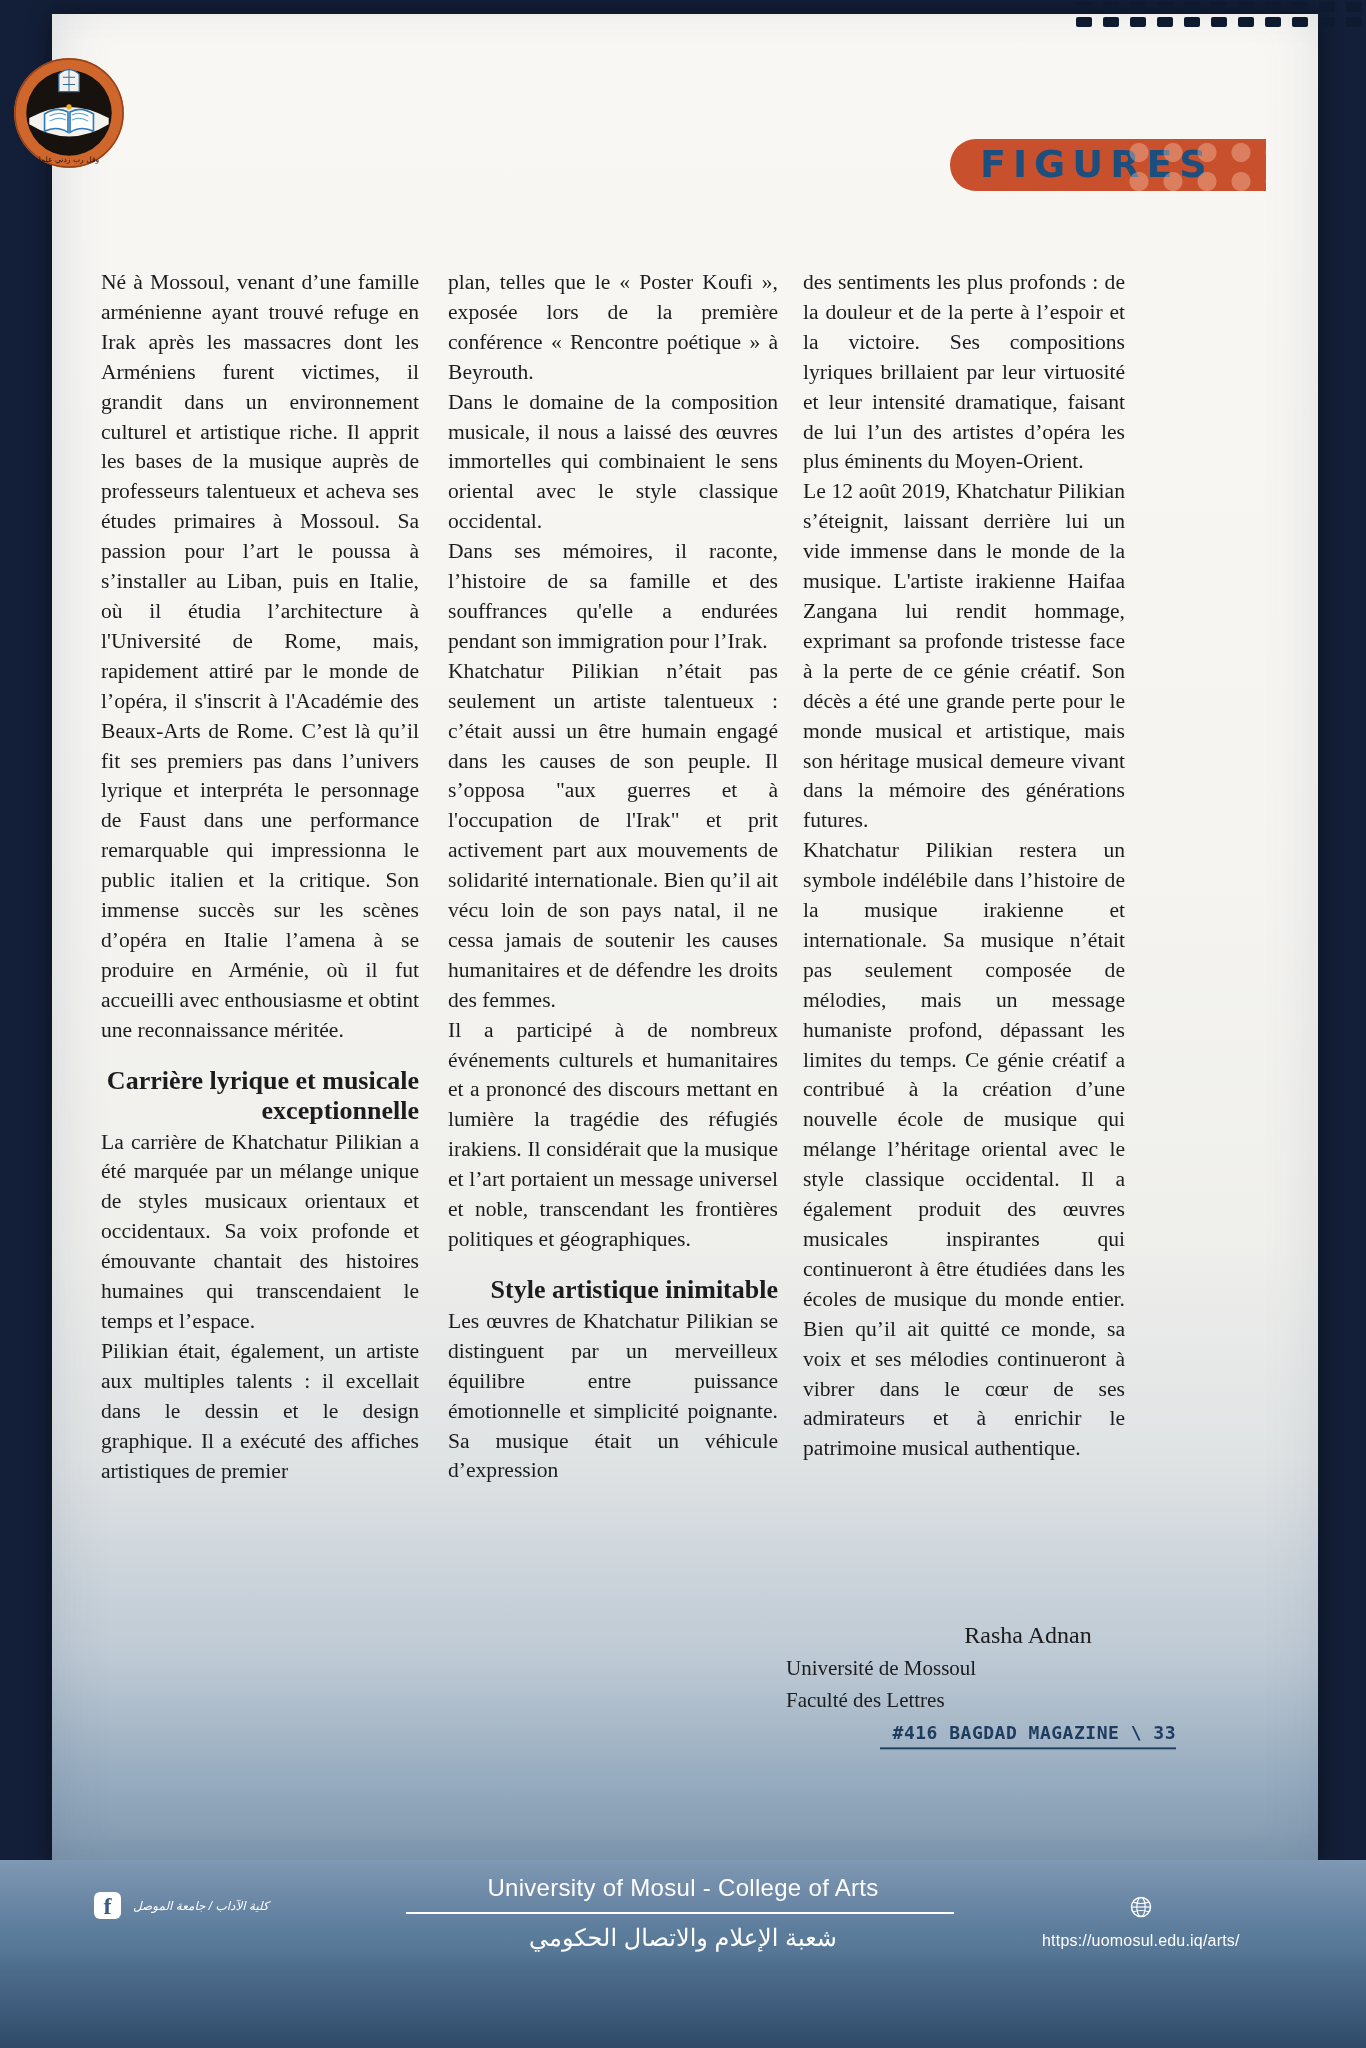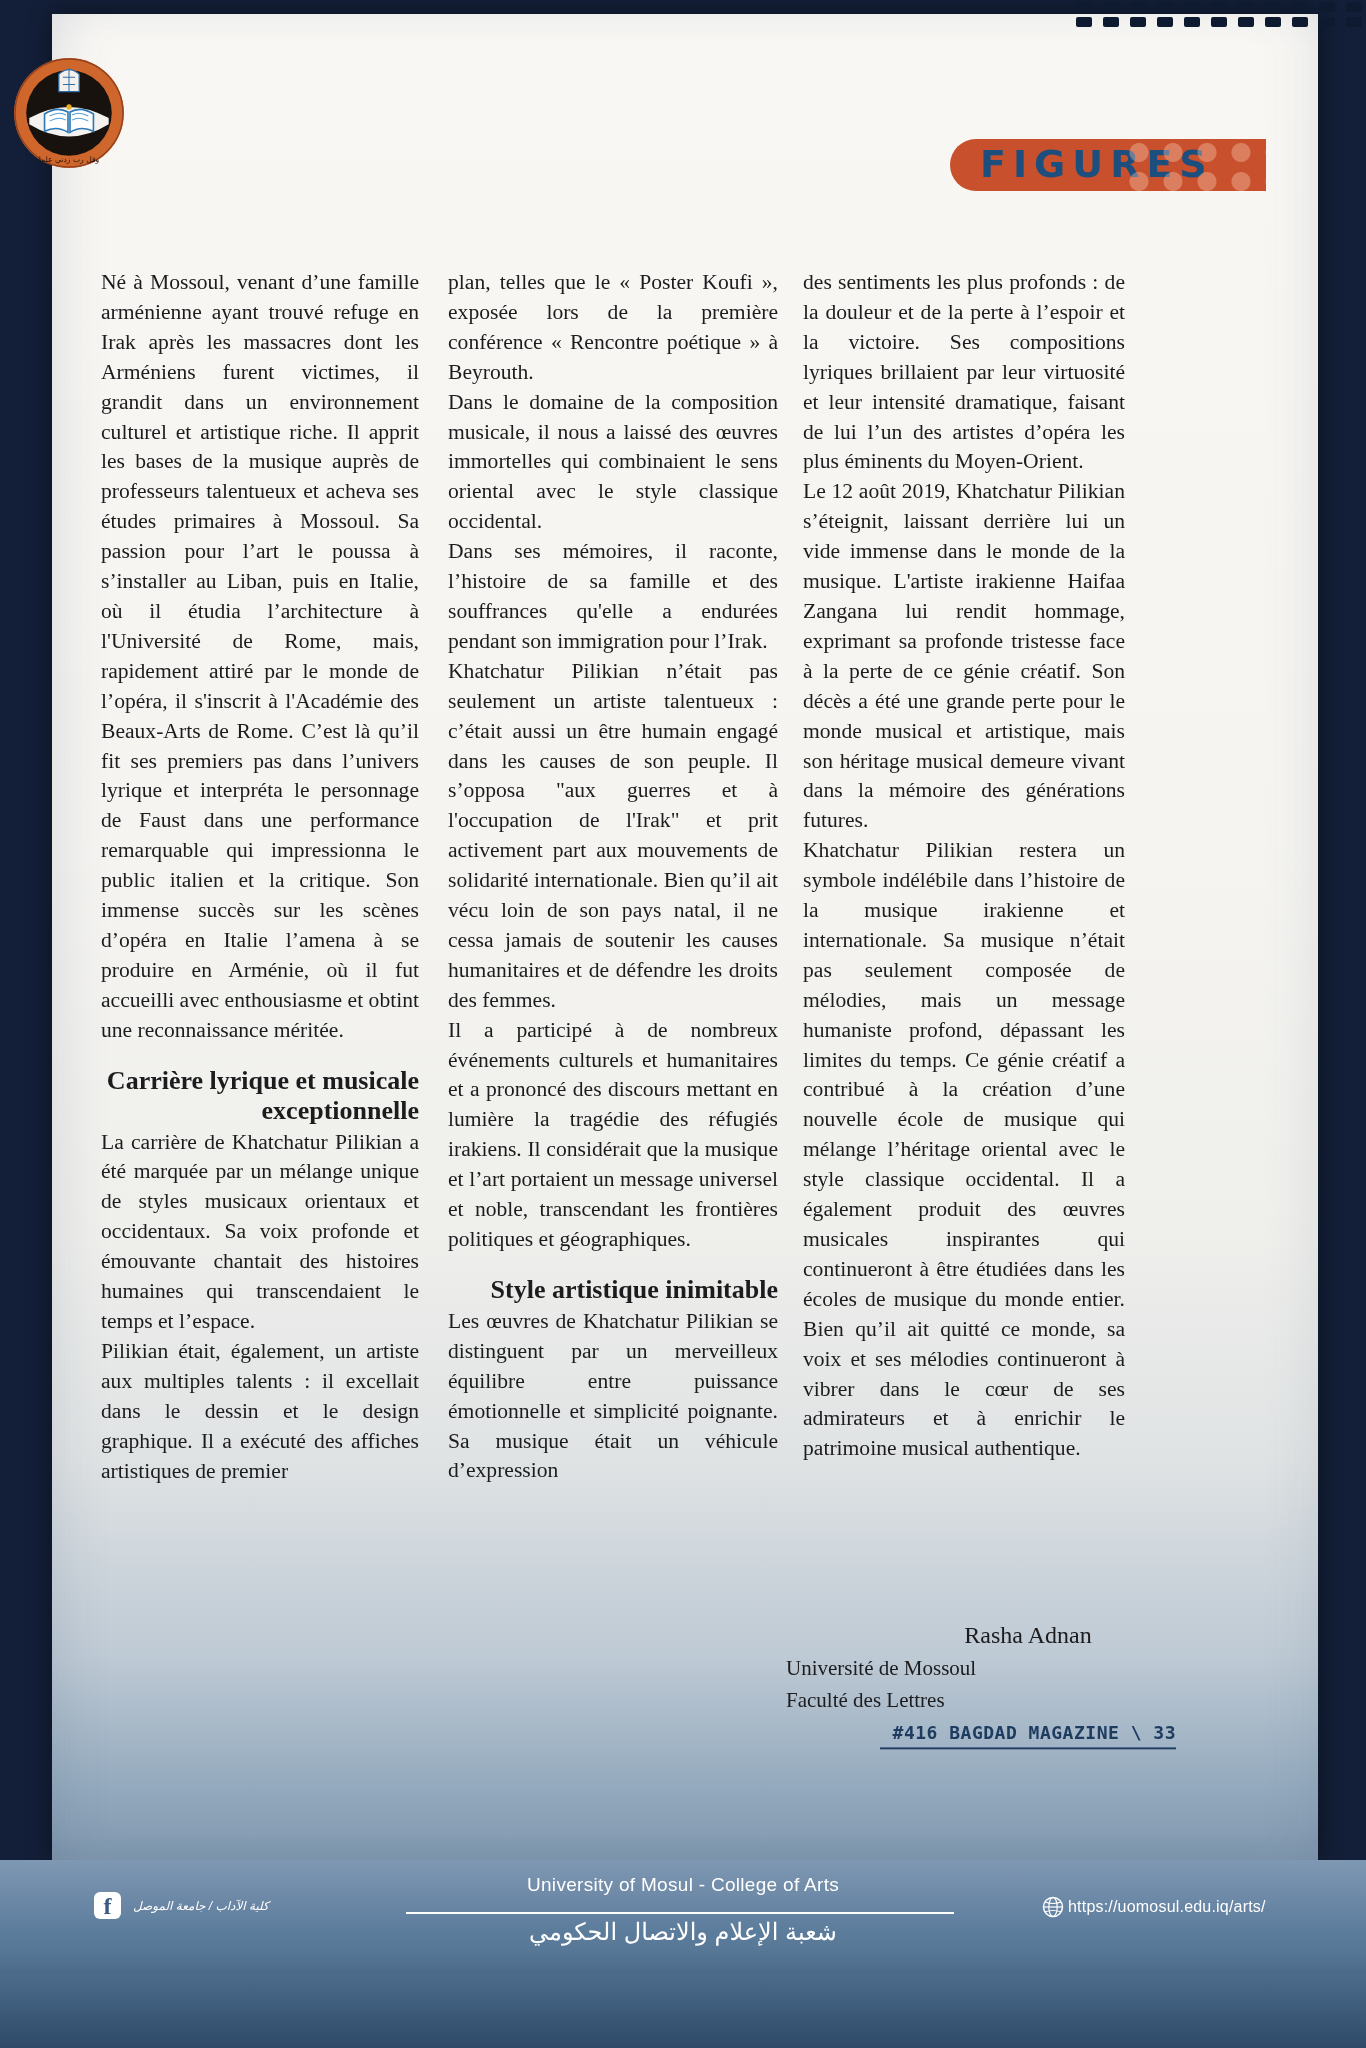--- a/index.html
+++ b/index.html
@@ -70,23 +70,23 @@
                    #41608130 60%,#41608100 0),
         linear-gradient(180deg,var(--band-blue-top) 0%,#5c7c9c 40%,var(--band-blue-bottom) 100%);
         color:#fff;font-family:"Liberation Sans",sans-serif;}
   .fb{position:absolute;left:94px;top:32px;display:flex;align-items:center;gap:12px;}
   .fb-icon{width:27px;height:27px;border-radius:6px;background:#fff;color:#3a5a80;
            font-family:"Liberation Serif",serif;font-weight:bold;font-size:24px;
            display:flex;align-items:flex-end;justify-content:center;line-height:25px;}
   .fb-label{font-size:12px;font-style:italic;}
   .band-line{position:absolute;left:406px;top:52px;width:548px;height:2px;background:#fff;}
   .band-center{position:absolute;left:408px;top:14px;width:550px;text-align:center;}
-  .band-center .l1{font-size:19px;letter-spacing:.3px;}
+  .band-center .l1{font-size:24px;letter-spacing:.3px;}
   .band-center .l2{font-size:24px;margin-top:22px;}
-  .urlbox{position:absolute;left:1042px;top:36px;display:flex;align-items:center;gap:4px;}
+  .urlbox{position:absolute;left:1042px;top:36px;display:flex;align-items:center;gap:14px;flex-direction:column;}
   .urlbox .u{font-size:16px;letter-spacing:.2px;}
 </style>
 </head>
 <body>
 
 <div class="page"></div>
 
 <div class="tiles" id="tiles">
     <div class="tile-row">
       <div class="tile"></div>

